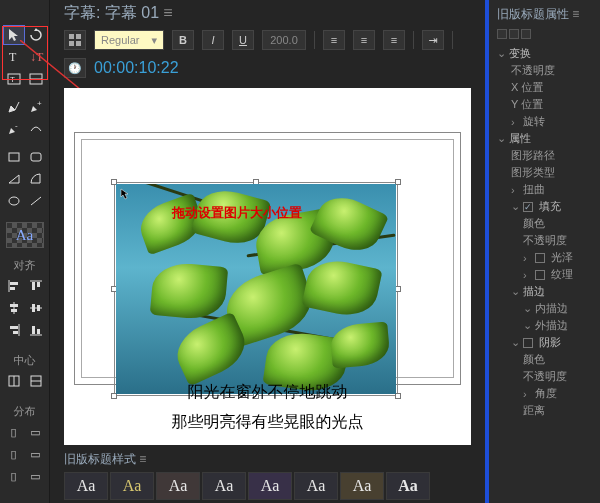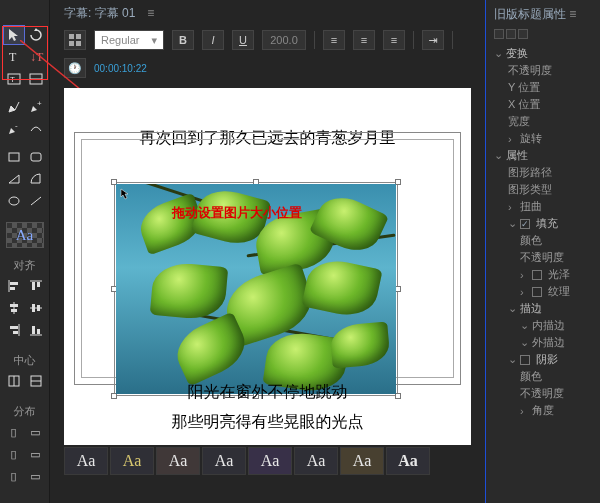--- a/index.html
+++ b/index.html
@@ -10,47 +10,47 @@
   .toolrow{display:flex;gap:2px;margin-bottom:4px}
   .tool{width:20px;height:18px;display:flex;align-items:center;justify-content:center;cursor:pointer;color:#bbb}
   .tool svg{width:16px;height:16px}
   .tool.sel{background:#3a3d4a;outline:1px solid #5a6dd8}
   .highlight-box{position:absolute;left:2px;top:26px;width:46px;height:54px;border:1px solid #ff3333;pointer-events:none}
   .redline{position:absolute;left:20px;top:40px;width:120px;height:120px;pointer-events:none}
   .sec-label{margin-top:10px;margin-bottom:4px;color:#999;font-size:11px}
   .style-sw{width:38px;height:26px;background:repeating-conic-gradient(#555 0 25%,#333 0 50%) 0 0/10px 10px;display:flex;align-items:center;justify-content:center;color:#88aaff;font-family:Georgia,serif;font-size:15px;border:1px solid #555;cursor:pointer}
   
   .center{flex:1;display:flex;flex-direction:column;min-width:0;background:#252525}
-  .tabs{height:26px;display:flex;align-items:center;padding:0 14px;gap:8px;color:#9ab;font-size:12px}
+  .tabs{height:26px;display:flex;align-items:center;padding:0 14px;color:#9ab;font-size:16px}
   .toolbar{display:flex;align-items:center;padding:4px 14px;gap:8px;flex-wrap:wrap}
   .tb-btn{width:22px;height:20px;border:1px solid #444;background:#333;display:flex;align-items:center;justify-content:center;cursor:pointer;color:#ccc;font-size:11px}
-  .tb-sel{height:20px;background:#ffffff;border:1px solid #444;color:#888;padding:0 6px;display:flex;align-items:center;min-width:70px;font-size:11px}
+  .tb-sel{height:20px;background:#fef9c3;border:1px solid #444;color:#888;padding:0 6px;display:flex;align-items:center;min-width:70px;font-size:11px}
   .tb-num{width:44px;height:20px;background:#333;border:1px solid #444;color:#888;padding:0 4px;display:flex;align-items:center;justify-content:center;font-size:11px}
   .sep{width:1px;height:18px;background:#444}
-  .timecode{color:#3aa0d8;font-size:10px}
+  .timecode{color:#3aa0d8;font-size:16px}
   .clock-icon{color:#3aa0d8}
   .canvas-wrap{flex:1;background:#fff;margin:6px 14px 2px 14px;position:relative;overflow:hidden}
   .frame-outer{position:absolute;left:10px;top:44px;right:10px;bottom:60px;border:1px solid #888}
   .frame-inner{position:absolute;left:6px;top:6px;right:6px;bottom:6px;border:1px solid #aaa}
   .img-sel{position:absolute;left:50px;top:94px;width:284px;height:214px;border:1px solid #888}
   .img-handles{position:absolute;left:50px;top:94px;width:284px;height:214px;pointer-events:none}
   .hdl{position:absolute;width:6px;height:6px;background:#fff;border:1px solid #777}
   .photo{position:absolute;left:52px;top:96px;width:280px;height:210px;overflow:hidden;background:linear-gradient(180deg,#3a8fae 0%,#5db4cd 40%,#2a6f89 100%)}
   .leaf{position:absolute;border-radius:50% 10% 50% 10%;background:radial-gradient(circle at 35% 30%,#c8f070 0%,#6eb82a 45%,#2e6a12 100%);box-shadow:inset -4px -4px 12px rgba(0,0,0,.35);transform:rotate(var(--r,0deg))}
   .branch{position:absolute;background:#2a3a12;border-radius:2px}
   .txt-cn{color:#000;font-size:16px;text-align:center;position:absolute;left:0;right:0;font-family:"SimSun","Microsoft YaHei",serif}
   .anno{position:absolute;left:108px;top:116px;color:#d00;font-weight:bold;font-size:13px;font-family:"SimSun",serif;z-index:5}
   .cursor-mark{position:absolute;left:56px;top:100px;width:12px;height:12px;z-index:6}
   
   .styles-bar{height:56px;padding:0 14px;display:flex;flex-direction:column}
   .styles-title{color:#9ab;font-size:12px;padding:4px 0}
   .styles-row{display:flex;gap:2px}
   .style-item{width:44px;height:28px;background:#2f2f36;display:flex;align-items:center;justify-content:center;font-family:Georgia,serif;font-size:16px;cursor:pointer;border:1px solid #3a3a3a}
   
-  .right{width:115px;background:#2a2a2a;border-left:1px solid #1d4ed8;padding:6px 0 6px 8px;overflow:hidden}
+  .right{width:115px;background:#2a2a2a;border-left:4px solid #1d4ed8;padding:6px 0 6px 8px;overflow:hidden}
   .right-title{color:#9ab;font-size:12px;margin-bottom:6px}
   .prop{padding:1px 0 1px 0;color:#9a9a9a;font-size:11px;display:flex;align-items:center;gap:4px;cursor:default}
   .prop.toggle{color:#bbb}
   .caret{display:inline-block;width:8px;color:#888}
   .cb{width:10px;height:10px;border:1px solid #777;display:inline-block;margin-right:2px}
   .cb.checked::after{content:"✓";color:#9ab;font-size:9px;position:relative;top:-3px;left:0}
   .indent1{padding-left:14px}
   .indent2{padding-left:26px}
   .three{display:inline-flex;gap:2px;margin-left:auto;margin-right:6px}
   .three span{width:10px;height:10px;border:1px solid #555;background:#333}
@@ -287,21 +287,20 @@
       <div class="tb-btn">≡</div>
       <div class="tb-btn">≡</div>
       <div class="sep"></div>
       <div class="tb-btn">⇥</div>
       <div class="sep"></div>
       <div class="tb-btn clock-icon">🕐</div>
       <span class="timecode">00:00:10:22</span>
     </div>
 
     <div class="canvas-wrap">
-      <div class="txt-cn" style="top:40px">再次回到了那久已远去的青葱岁月里</div>
       <div class="anno">拖动设置图片大小位置</div>
       <div class="frame-outer">
           <div class="frame-inner"></div>
         </div>
 
       <div class="img-sel"></div>
       <svg class="cursor-mark" viewBox="0 0 12 12">
           <path d="M1 1 L1 9 L3 7 L5 11 L7 10 L5 6 L8 6 Z" fill="#000" stroke="#fff" stroke-width="0.5"></path>
         </svg>
       <div class="img-handles">
@@ -329,20 +328,21 @@
         <div class="leaf" style="left:60px;top:140px;width:70px;height:50px;--r:-25deg"></div>
         <div class="leaf" style="left:150px;top:150px;width:80px;height:56px;--r:8deg"></div>
         <div class="leaf" style="left:215px;top:140px;width:58px;height:42px;--r:-5deg"></div>
       </div>
 
       <div class="txt-cn" style="bottom:12px">那些明亮得有些晃眼的光点</div>
       <div class="txt-cn" style="bottom:42px">阳光在窗外不停地跳动</div>
     </div>
 
     <div class="styles-bar">
+      <div class="styles-title"><span>旧版标题样式</span> <span style="color:#888">≡</span></div>
       <div class="styles-row">
         <div class="style-item" style="color:#e8e8e8">Aa</div>
         <div class="style-item" style="color:#d8c870">Aa</div>
         <div class="style-item" style="color:#e8e8e8;background:#403838">Aa</div>
         <div class="style-item" style="color:#e8e8e8">Aa</div>
         <div class="style-item" style="color:#e8e8e8;background:#383048">Aa</div>
         <div class="style-item" style="color:#e8e8e8">Aa</div>
         <div class="style-item" style="color:#e8e8e8;background:#484030">Aa</div>
         <div class="style-item" style="color:#e8e8e8;font-weight:bold">Aa</div>
       </div>
@@ -355,23 +355,22 @@
           <span></span>
           <span></span>
           <span></span>
         </span></div>
 
     <div class="prop toggle">
         <span class="caret">⌄</span>
         <span>变换</span>
       </div>
     <div class="prop indent1">不透明度</div>
+    <div class="prop indent1">X 位置</div>
     <div class="prop indent1">Y 位置</div>
-    <div class="prop indent1">X 位置</div>
-    <div class="prop indent1">宽度</div>
     <div class="prop indent1">
         <span class="caret">›</span>
         <span>旋转</span>
       </div>
 
     <div class="prop toggle">
         <span class="caret">⌄</span>
         <span>属性</span>
       </div>
     <div class="prop indent1">图形路径</div>
@@ -416,14 +415,15 @@
         <span class="caret">⌄</span>
         <span class="cb"></span>
         <span>阴影</span>
       </div>
     <div class="prop indent2">颜色</div>
     <div class="prop indent2">不透明度</div>
     <div class="prop indent2">
         <span class="caret">›</span>
         <span>角度</span>
       </div>
+    <div class="prop indent2">距离</div>
   </div>
 </div>
 
 </body></html>

